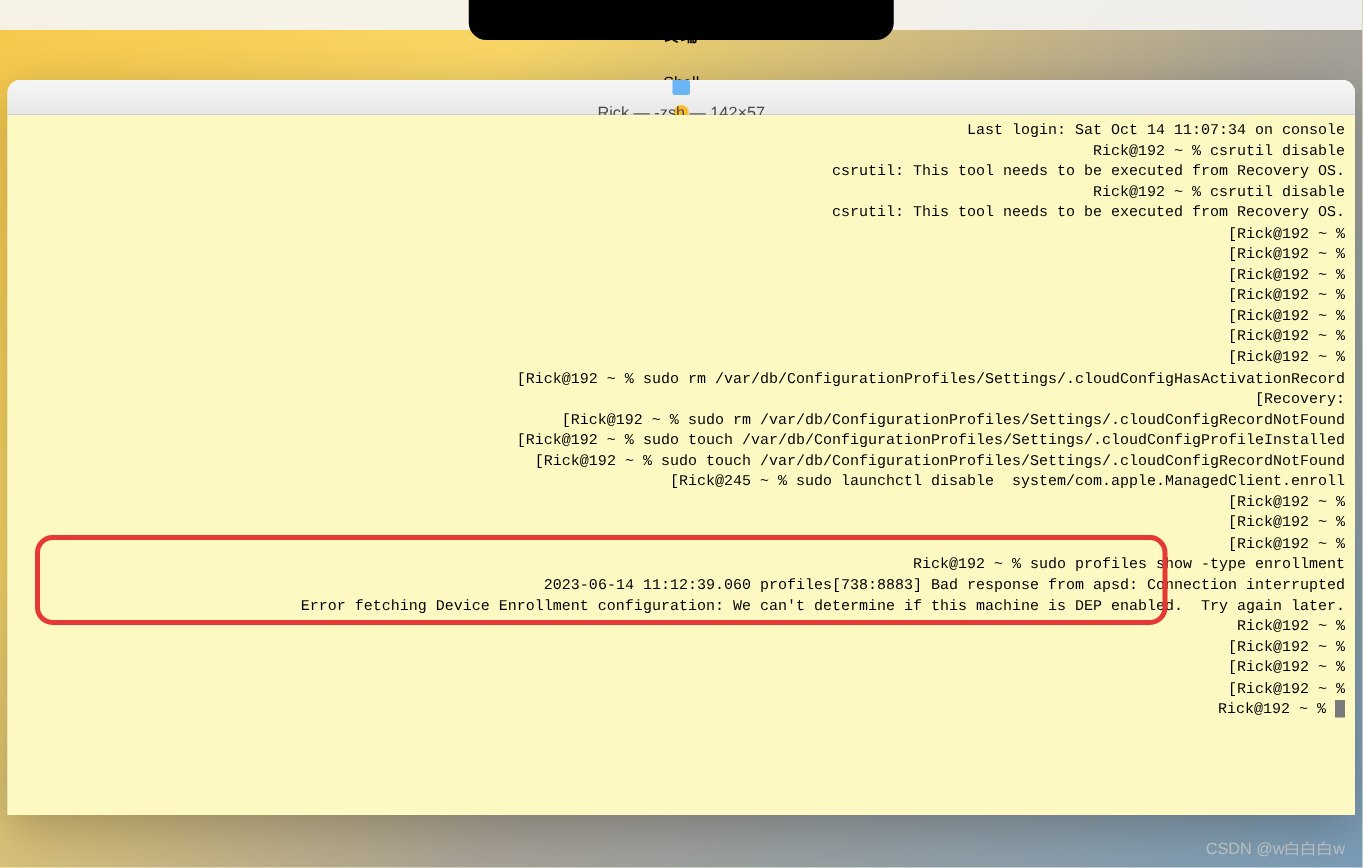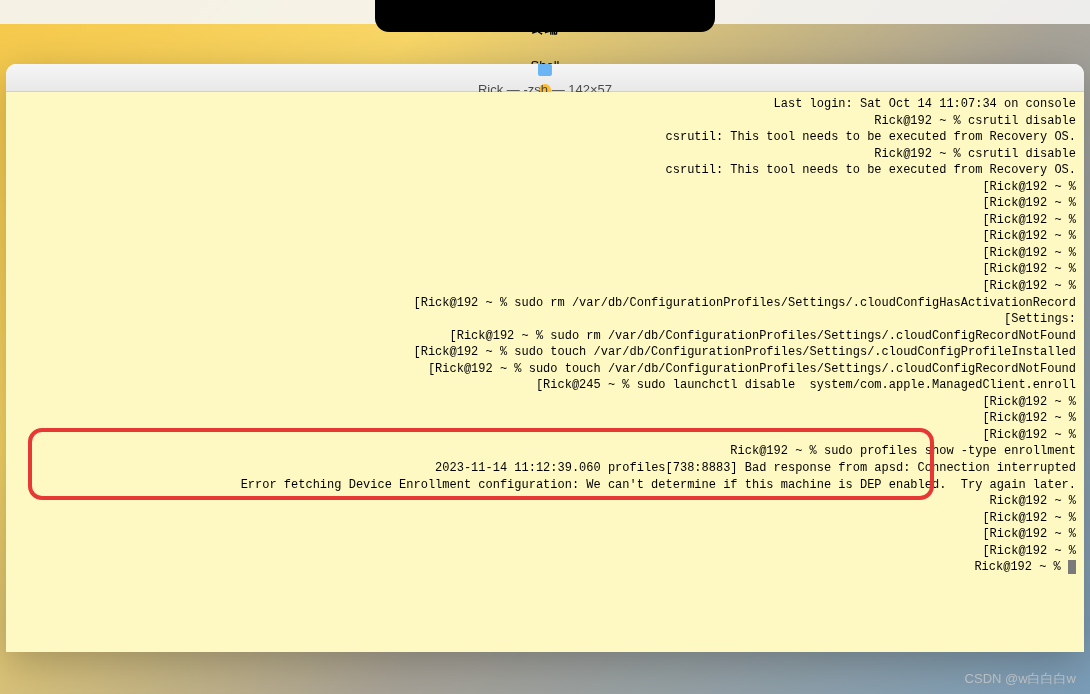--- a/index.html
+++ b/index.html
@@ -157,31 +157,31 @@
           <div class="term-line">Rick@192 ~ % csrutil disable</div>
           <div class="term-line">csrutil: This tool needs to be executed from Recovery OS.</div>
           <div class="term-line">[Rick@192 ~ %</div>
           <div class="term-line">[Rick@192 ~ %</div>
           <div class="term-line">[Rick@192 ~ %</div>
           <div class="term-line">[Rick@192 ~ %</div>
           <div class="term-line">[Rick@192 ~ %</div>
           <div class="term-line">[Rick@192 ~ %</div>
           <div class="term-line">[Rick@192 ~ %</div>
           <div class="term-line">[Rick@192 ~ % sudo rm /var/db/ConfigurationProfiles/Settings/.cloudConfigHasActivationRecord</div>
-          <div class="term-line">[Settings:</div>
+          <div class="term-line">[Recovery:</div>
           <div class="term-line">[Rick@192 ~ % sudo rm /var/db/ConfigurationProfiles/Settings/.cloudConfigRecordNotFound</div>
           <div class="term-line">[Rick@192 ~ % sudo touch /var/db/ConfigurationProfiles/Settings/.cloudConfigProfileInstalled</div>
           <div class="term-line">[Rick@192 ~ % sudo touch /var/db/ConfigurationProfiles/Settings/.cloudConfigRecordNotFound</div>
           <div class="term-line">[Rick@245 ~ % sudo launchctl disable  system/com.apple.ManagedClient.enroll</div>
           <div class="term-line">[Rick@192 ~ %</div>
           <div class="term-line">[Rick@192 ~ %</div>
           <div class="term-line">[Rick@192 ~ %</div>
           <div class="term-line"></div>
           <div class="term-line">Rick@192 ~ % sudo profiles show -type enrollment</div>
-          <div class="term-line">2023-11-14 11:12:39.060 profiles[738:8883] Bad response from apsd: Connection interrupted</div>
+          <div class="term-line">2023-06-14 11:12:39.060 profiles[738:8883] Bad response from apsd: Connection interrupted</div>
           <div class="term-line">Error fetching Device Enrollment configuration: We can't determine if this machine is DEP enabled.  Try again later.</div>
           <div class="term-line">Rick@192 ~ %</div>
           <div class="term-line">[Rick@192 ~ %</div>
           <div class="term-line">[Rick@192 ~ %</div>
           <div class="term-line">[Rick@192 ~ %</div>
           <div class="term-line">Rick@192 ~ % <span class="cursor-block"></span></div>
         </div>
       <div class="highlight-box"></div>
     </div>
   </div>

